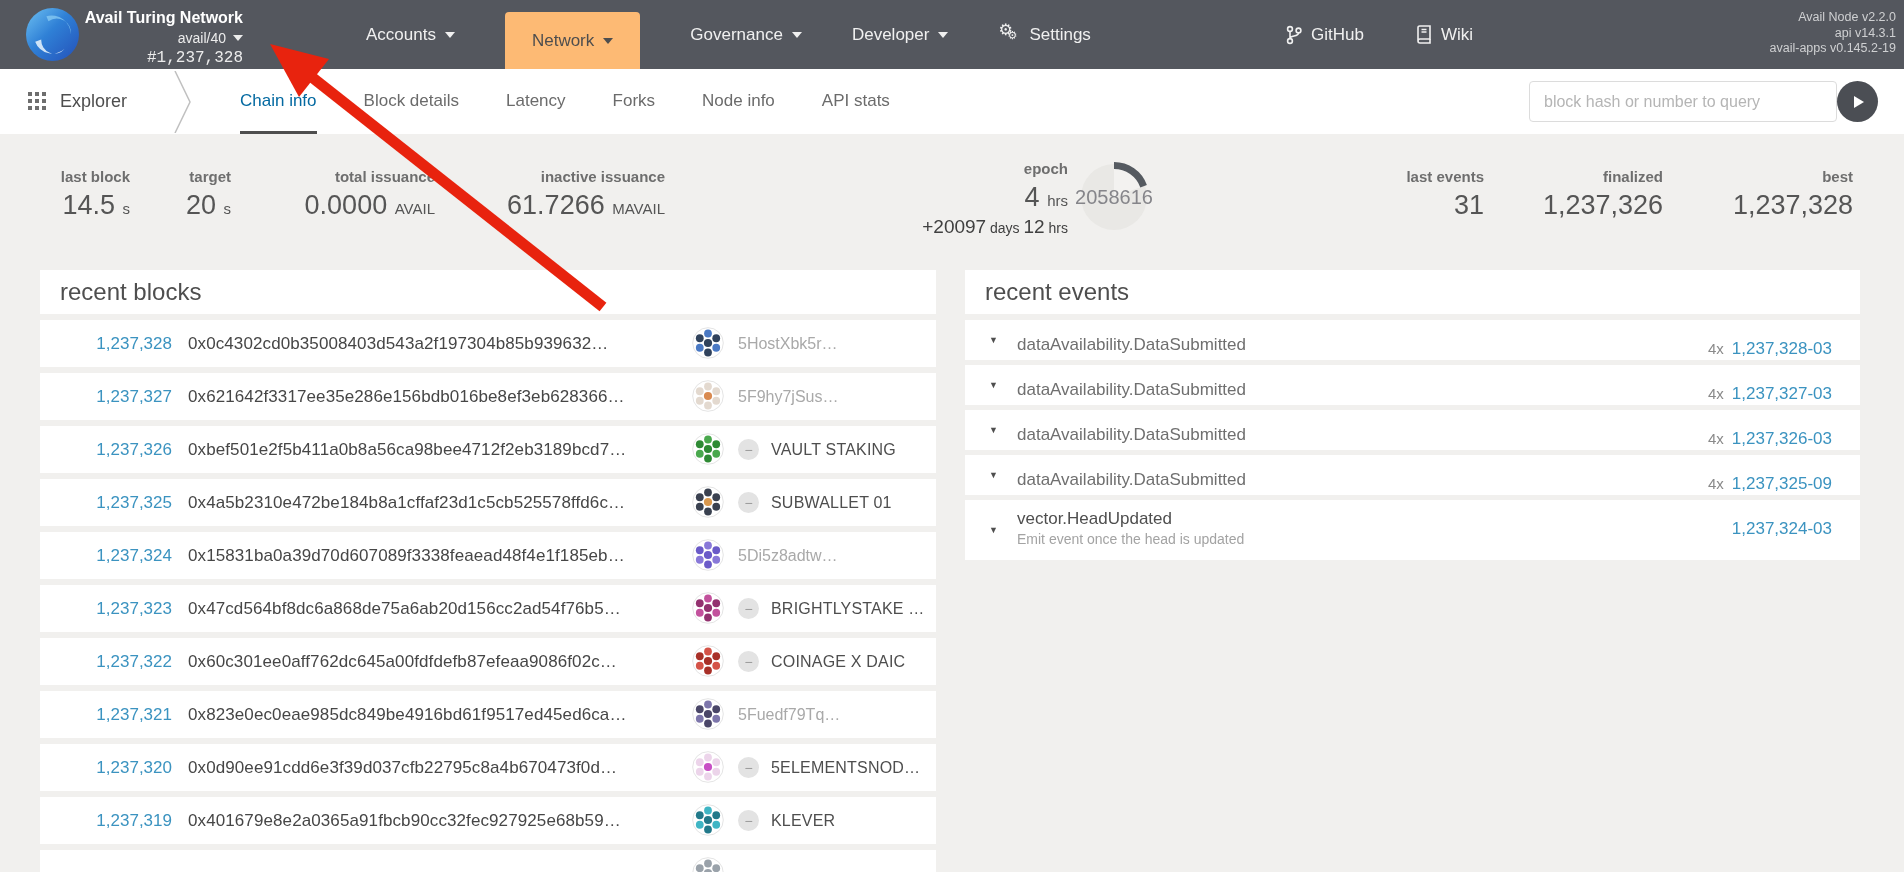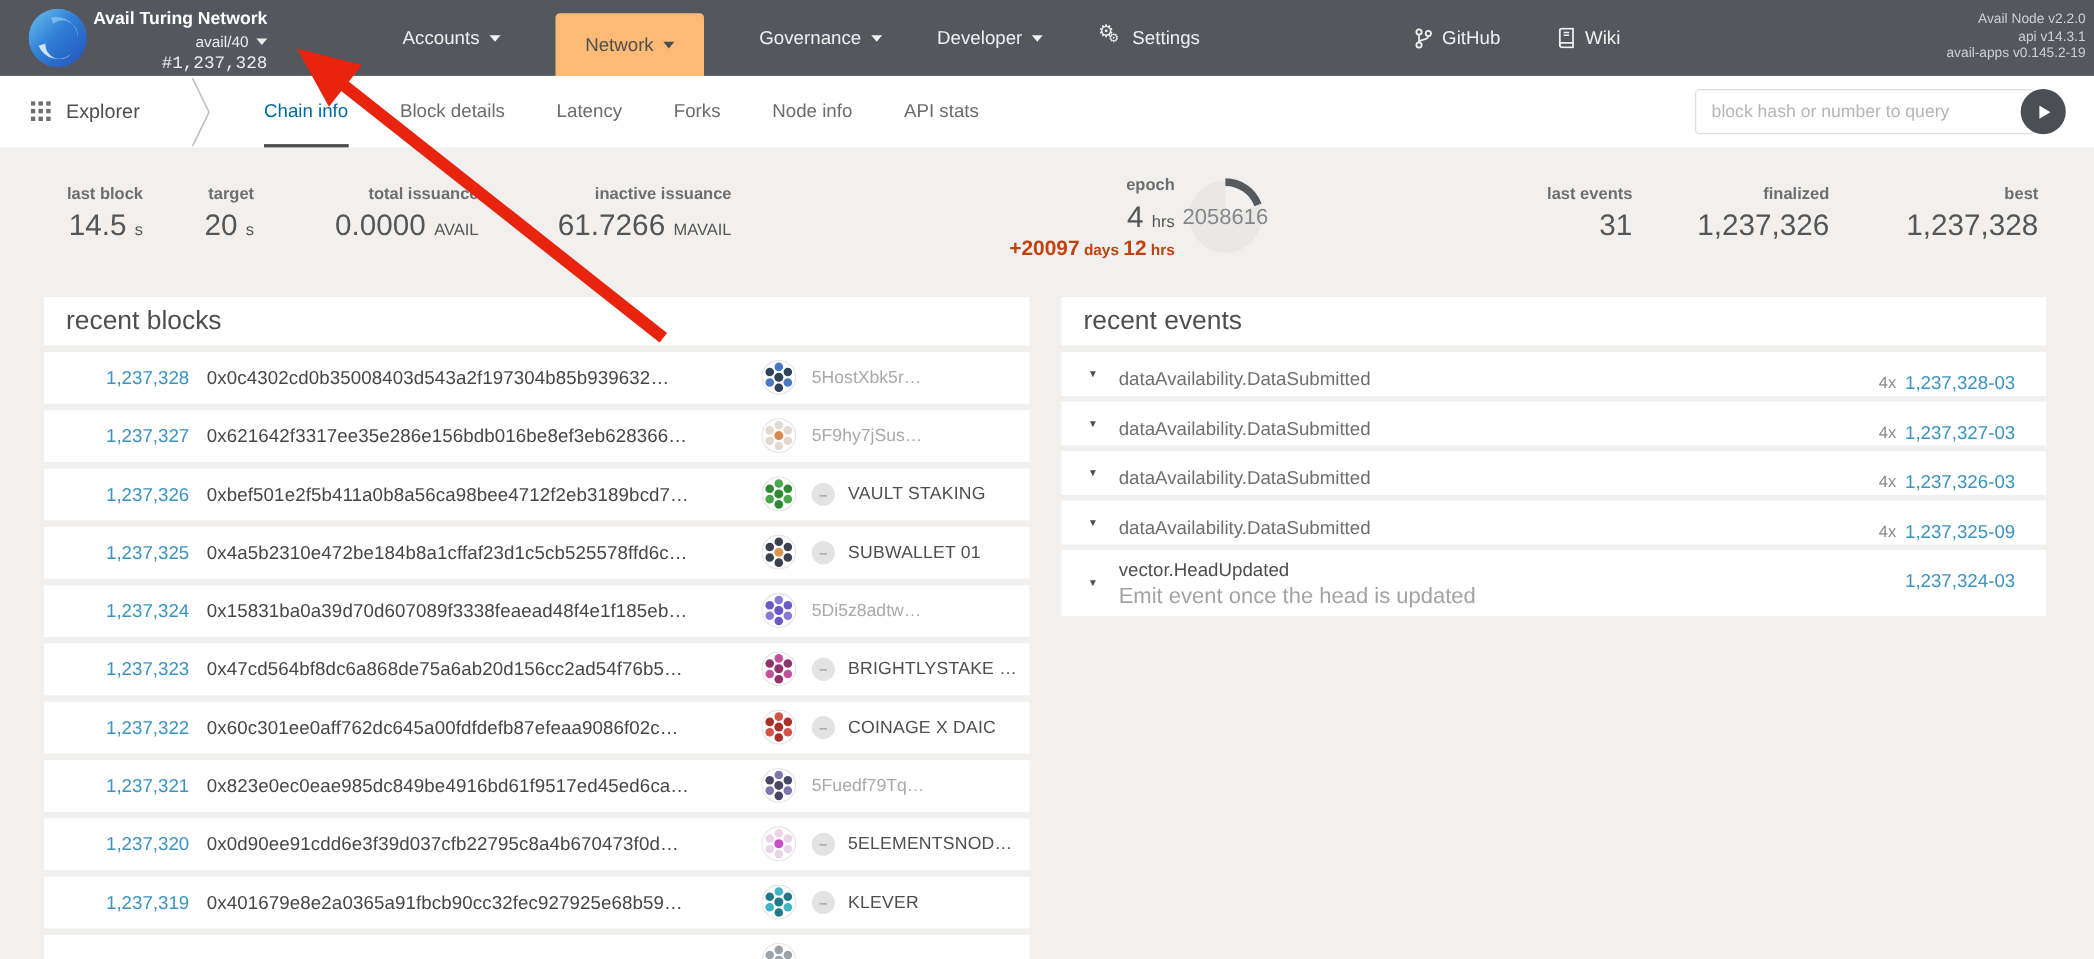--- a/index.html
+++ b/index.html
@@ -25,35 +25,35 @@
   .header-link { display:flex; align-items:center; gap:9px; cursor:pointer; }
   .versions { position:absolute; right:8px; top:10px; text-align:right; color:#cfd0d2; font-size:12.5px; line-height:15.5px; }
 
   
   .tabrow { position:absolute; top:69px; left:0; width:1904px; height:65px; background:#fff; z-index:4; }
   .explorer { position:absolute; left:28px; top:0; height:65px; display:flex; align-items:center; gap:13px; font-size:18px; color:#4e4e4e; }
   .crumb-divider { position:absolute; left:172px; top:2px; }
   .tabs { position:absolute; left:240px; top:0; height:65px; display:flex; gap:47px; }
   .tab { display:flex; align-items:center; font-size:17px; color:#6b6b6b; border-bottom:3px solid transparent; padding-top:2px; cursor:pointer; }
   .tab.active { color:#0369a1; border-bottom-color:#4e4e4e; }
-  .search-wrap { position:absolute; left:1529px; top:12px; width:308px; height:41px;margin-left:12px; }
+  .search-wrap { position:absolute; left:1529px; top:12px; width:308px; height:41px; }
   .search-wrap input { width:100%; height:100%; border:1px solid #dcdcdc; border-radius:4px; font-family:"Liberation Sans",sans-serif; font-size:16px; color:#555; padding:0 14px; outline:none; }
   .search-wrap input::placeholder { color:#b5b5b5; }
   .go-btn { position:absolute; left:1837px; top:12px; width:41px; height:41px; border-radius:50%; background:#4b4e54; border:none; display:flex; align-items:center; justify-content:center; cursor:pointer; }
 
   
   .stat { position:absolute; top:168px; text-align:right; white-space:nowrap; }
   .stat .label { font-size:15px; font-weight:bold; color:#6e6e6e; margin-bottom:5px; }
   .stat .value { font-size:27px; color:#555; }
   .stat .unit { font-size:15px; color:#555; }
   .stat.s-lastblock { right:1774px; } .stat.s-target { right:1673px; }
   .stat.s-total { right:1469px; } .stat.s-inactive { right:1239px; }
   .stat.s-epoch { right:836px; top:160px; }
   .stat.s-lastevents { right:420px; } .stat.s-finalized { right:241px; } .stat.s-best { right:51px; }
-  .epoch-sub { font-size:14px; color:#c2410c; margin-top:3px;font-weight:bold; }
+  .epoch-sub { font-size:14px; color:#404040; margin-top:3px; }
   .epoch-sub .big { font-size:19px; }
   .epoch-circle { position:absolute; left:1079px; top:162px; width:70px; height:70px; }
 
   
   .panel { position:absolute; top:270px; }
   .panel.blocks { left:40px; width:896px; }
   .panel.events { left:965px; width:895px; }
   .panel-head { background:#fff; height:44px; display:flex; align-items:center; padding-left:20px; font-size:24px; color:#4e4e4e; margin-bottom:6px; }
 
   .block-row { position:relative; background:#fff; height:47px; margin-bottom:6px; }
@@ -63,21 +63,21 @@
   .badge { position:absolute; left:698px; top:13px; width:21px; height:21px; border-radius:50%; background:#e3e3e3; color:#9b9b9b; display:flex; align-items:center; justify-content:center; font-size:14px; }
   .block-author { position:absolute; top:0; height:47px; display:flex; align-items:center; font-size:16px; cursor:pointer; }
   .block-author.named { left:731px; color:#4e4e4e; letter-spacing:0.2px; }
   .block-author.address { left:698px; color:#a9a9a9; }
 
   .event-row { position:relative; background:#fff; height:40px; margin-bottom:5px; }
   .event-row.with-desc { height:60px; }
   .event-chevron { position:absolute; left:24px; top:50%; transform:translateY(-50%); font-size:9px; color:#4e4e4e; cursor:pointer; }
   .event-name { position:absolute; left:52px; top:0; height:50px; display:flex; align-items:center; font-size:17px; color:#6f6f6f; }
   .event-row.with-desc .event-name { top:9px; height:20px; color:#4e4e4e; }
-  .event-desc { position:absolute; left:52px; top:31px; font-size:20px; color:#a3a3a3; }
+  .event-desc { position:absolute; left:52px; top:31px; font-size:14px; color:#a3a3a3; }
   .event-right { position:absolute; right:28px; top:0; height:57px; display:flex; align-items:center; gap:8px; }
   .event-count { font-size:15px; color:#8a8a8a; }
   .event-link { font-size:17px; color:#3b93c0; text-decoration:none; cursor:pointer; }
 
   .arrow-overlay { position:absolute; left:0; top:0; width:1904px; height:872px; z-index:50; pointer-events:none; }
 </style>
 </head>
 <body>
 
 <div id="app">

